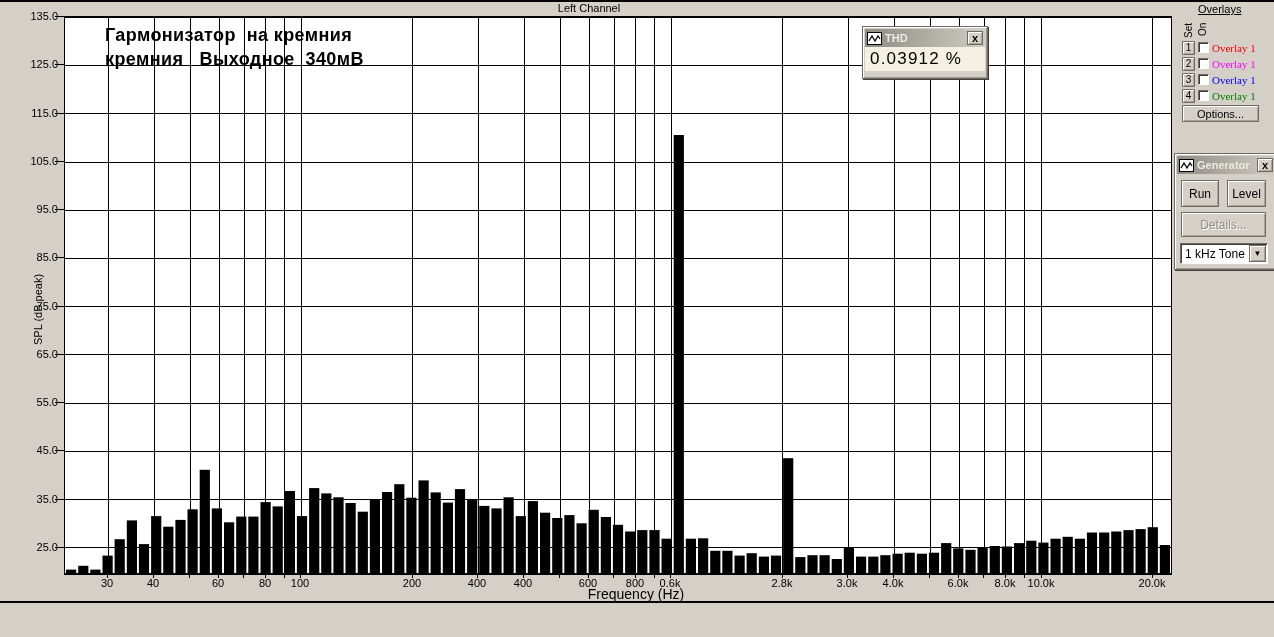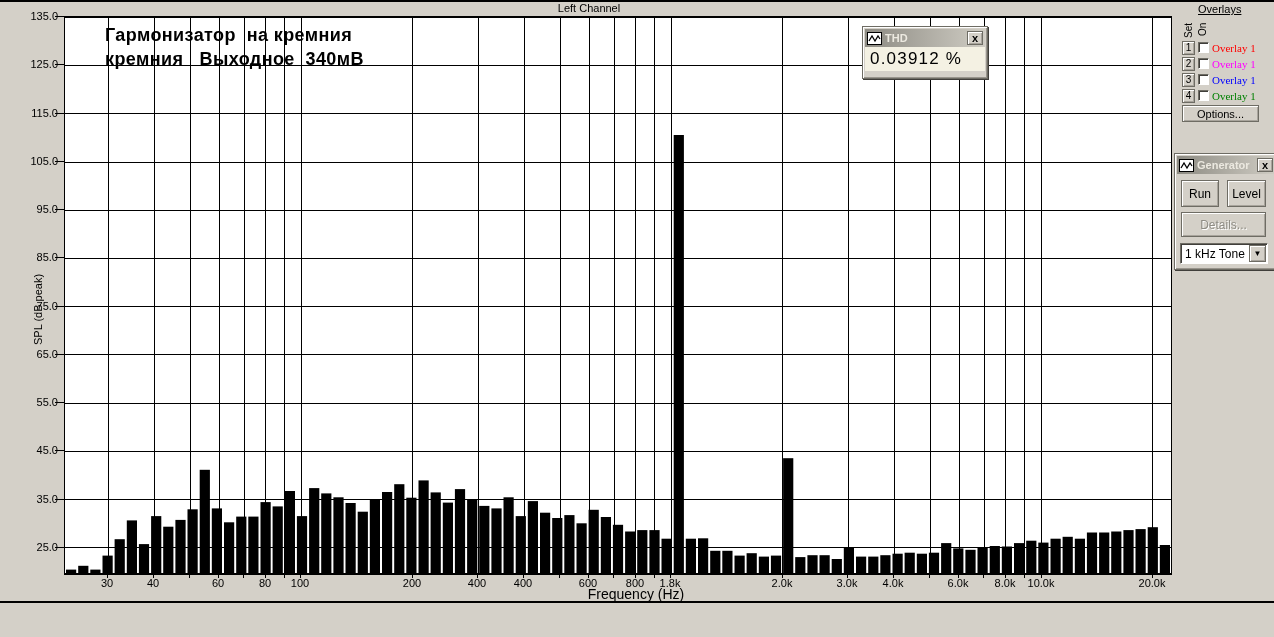--- a/index.html
+++ b/index.html
@@ -275,22 +275,22 @@
       <div class="xlab" style="left:85px;top:578px;">30</div>
       <div class="xlab" style="left:131px;top:578px;">40</div>
       <div class="xlab" style="left:196px;top:578px;">60</div>
       <div class="xlab" style="left:243px;top:578px;">80</div>
       <div class="xlab" style="left:278px;top:578px;">100</div>
       <div class="xlab" style="left:390px;top:578px;">200</div>
       <div class="xlab" style="left:455px;top:578px;">400</div>
       <div class="xlab" style="left:501px;top:578px;">400</div>
       <div class="xlab" style="left:566px;top:578px;">600</div>
       <div class="xlab" style="left:613px;top:578px;">800</div>
-      <div class="xlab" style="left:648px;top:578px;">1.8k</div>
-      <div class="xlab" style="left:760px;top:578px;">2.0k</div>
+      <div class="xlab" style="left:648px;top:578px;">0.6k</div>
+      <div class="xlab" style="left:760px;top:578px;">2.8k</div>
       <div class="xlab" style="left:825px;top:578px;">3.0k</div>
       <div class="xlab" style="left:871px;top:578px;">4.0k</div>
       <div class="xlab" style="left:936px;top:578px;">6.0k</div>
       <div class="xlab" style="left:983px;top:578px;">8.0k</div>
       <div class="xlab" style="left:1019px;top:578px;">10.0k</div>
       <div class="xlab" style="left:1130px;top:578px;">20.0k</div>
       <div class="xtick" style="left:107px;top:573px;"></div>
       <div class="xtick" style="left:153px;top:573px;"></div>
       <div class="xtick" style="left:218px;top:573px;"></div>
       <div class="xtick" style="left:265px;top:573px;"></div>

